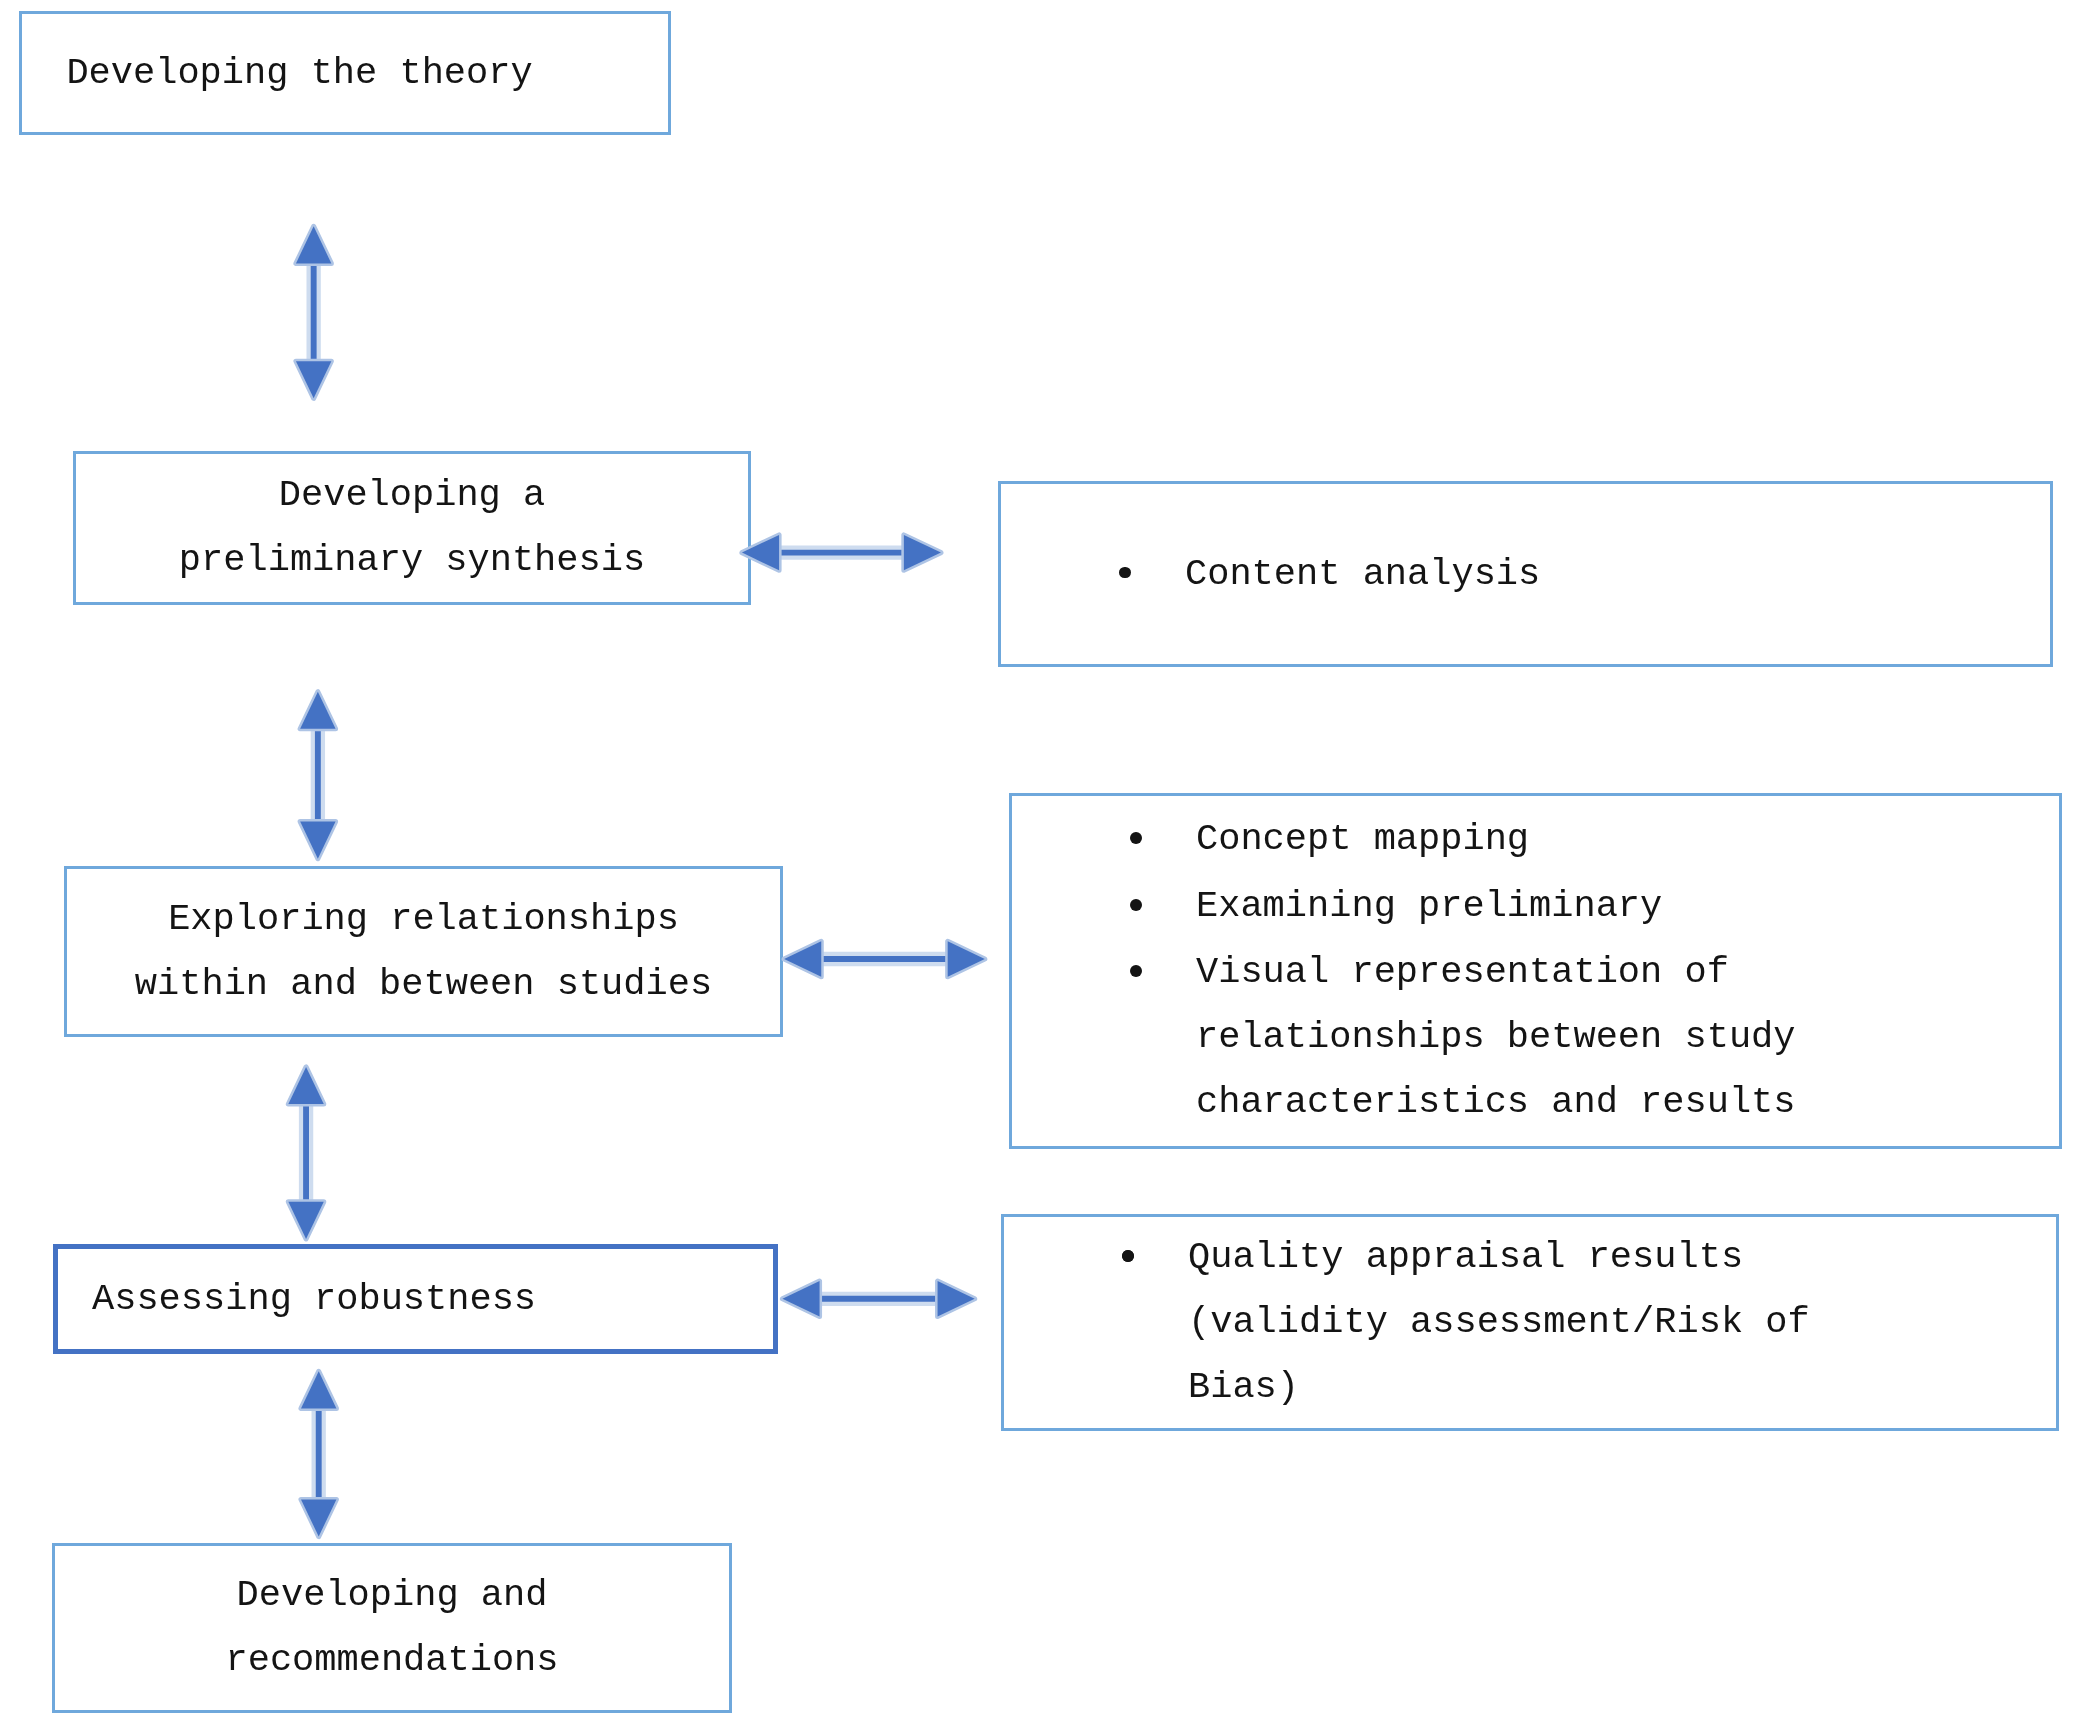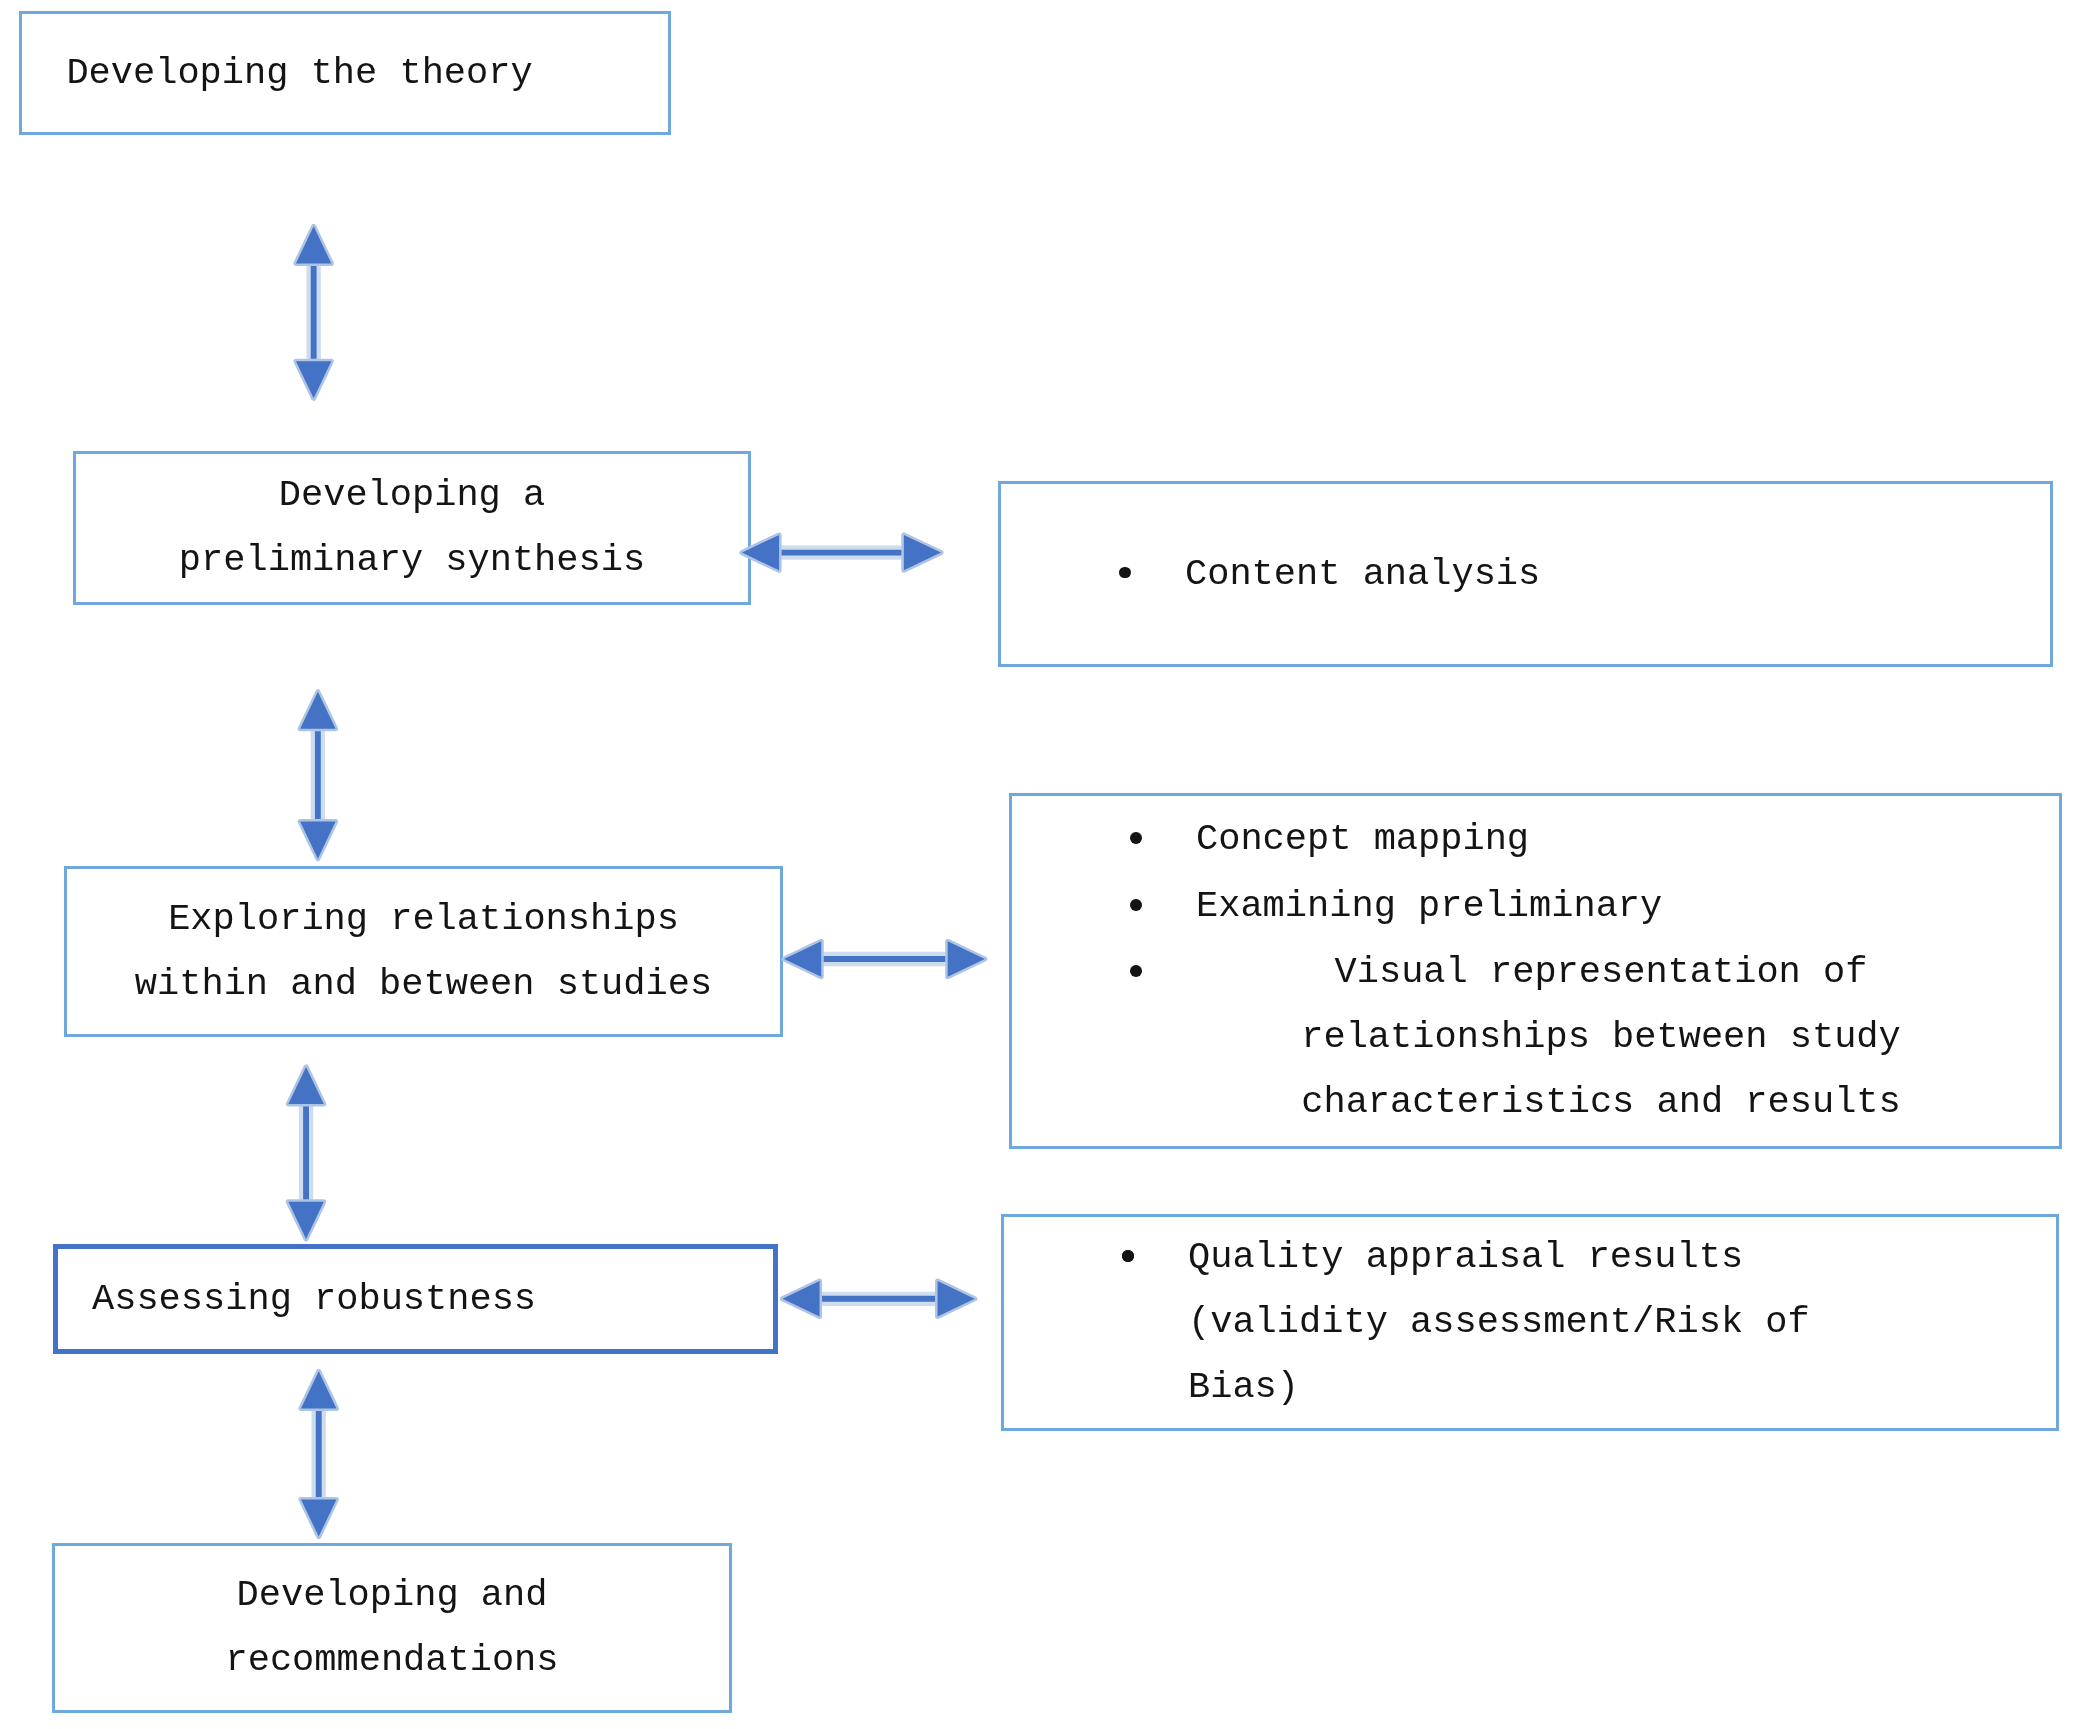--- a/index.html
+++ b/index.html
@@ -48,21 +48,21 @@
   #r3{left:1001px;top:1214px;width:1058px;height:217px;}
   ul.bullets{list-style:none;margin:0;padding:0;width:100%;}
   ul.bullets li{position:relative;padding-left:184px;margin:1.7px 0;}
   ul.bullets .dot{
     position:absolute;left:118px;top:25px;
     width:11.8px;height:11.8px;border-radius:50%;
     background:var(--text-color);
   }
   ul.bullets .li-text{display:inline-block;vertical-align:top;}
   #r1 .li-text{max-width:826px;}
-  #r2 .li-text{max-width:810px;text-align:center;}
+  #r2 .li-text{max-width:810px;}
   #r3 .li-text{max-width:708px;}
   
   .arrows{position:absolute;left:0;top:0;width:2091px;height:1730px;pointer-events:none;}
   .ag{stroke:var(--arrow-halo);stroke-width:17;opacity:.6;fill:none;}
   .ac{stroke:var(--arrow-color);stroke-width:7;fill:none;}
   .ah{fill:var(--arrow-color);stroke:var(--arrow-halo);stroke-width:6;
       paint-order:stroke;stroke-linejoin:round;}
 </style>
 </head>
 <body>

